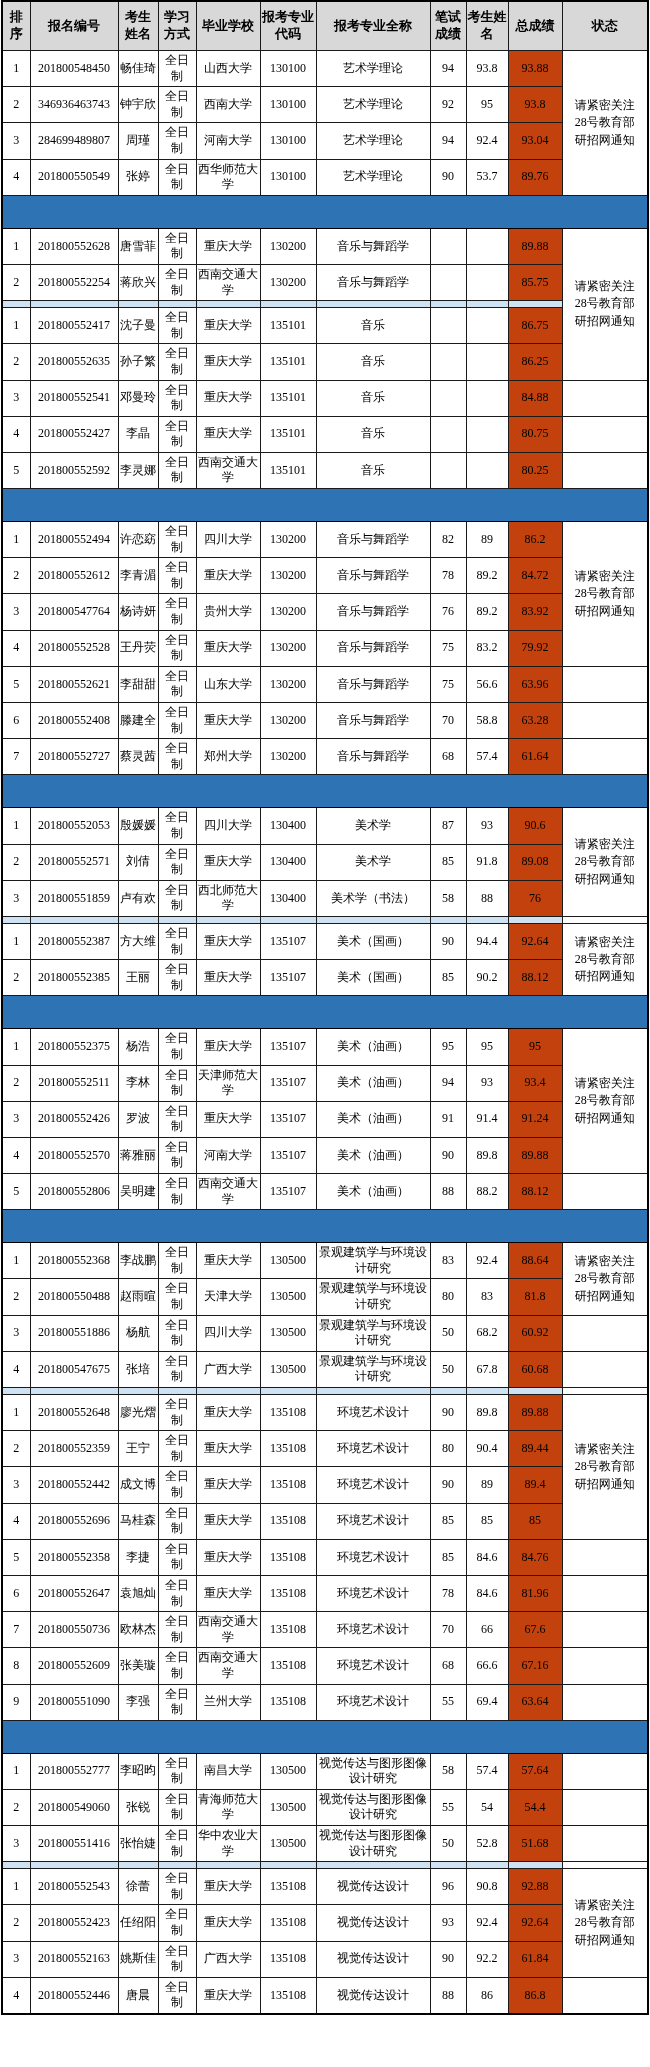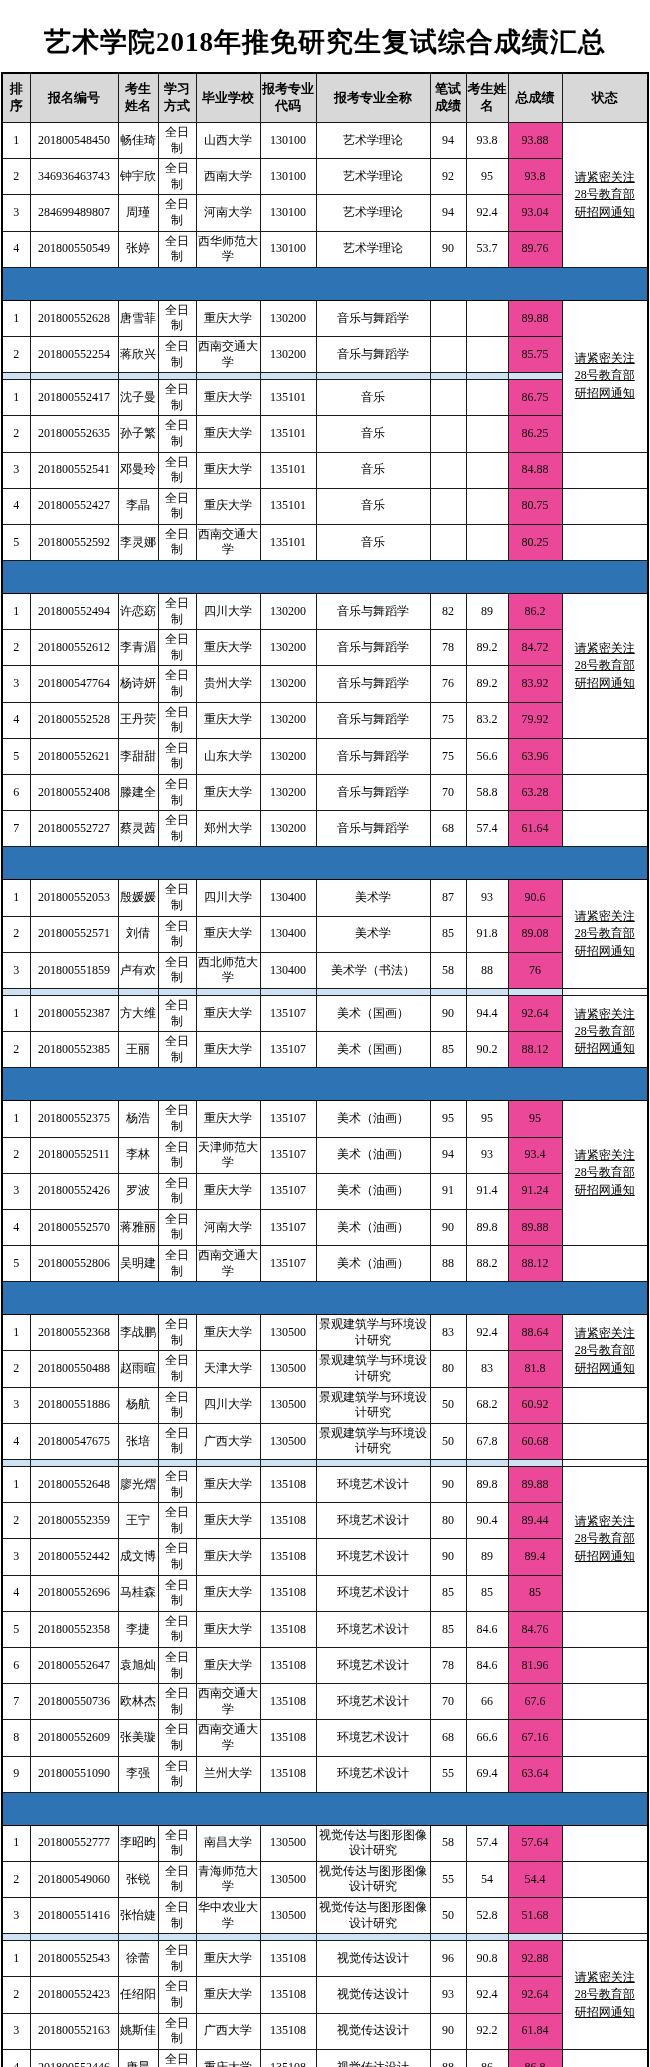--- a/index.html
+++ b/index.html
@@ -15,35 +15,34 @@
   }
   table.score th, table.score td{
     border:1px solid #1a1a1a;text-align:center;vertical-align:middle;
     font-size:12px;line-height:1.3;padding:2px 1px;word-break:break-all;
     overflow:hidden;
   }
   table.score thead th{
     background:#d8d8d8;font-weight:bold;height:44px;font-size:13px;
   }
   tr.data-row td{height:22px;}
-  td.total{background:#ec4899;}
+  td.total{background:#c2410c;}
   tr.band td{
     background:#2e74b5;height:32px;padding:0;border-top:1px solid #000;
     border-bottom:1px solid #000;
   }
   tr.sep td{background:#cfe2f3;height:6px;padding:0;}
   tr.sep td.sep-status{background:#ffffff;}
   td.status-cell{font-size:12px;padding:2px;}
-  td.status-cell .status-text{display:inline-block;max-width:64px;line-height:1.45;text-decoration:underline;}
+  td.status-cell .status-text{display:inline-block;max-width:64px;line-height:1.45;}
 </style>
 </head>
 <body>
 
 <div class="page">
-  <div class="title">艺术学院2018年推免研究生复试综合成绩汇总</div>
   <table class="score">
     <colgroup>
       <col style="width:28px">
         <col style="width:88px">
         <col style="width:40px">
       <col style="width:38px">
         <col style="width:64px">
         <col style="width:56px">
       <col style="width:114px">
         <col style="width:36px">

